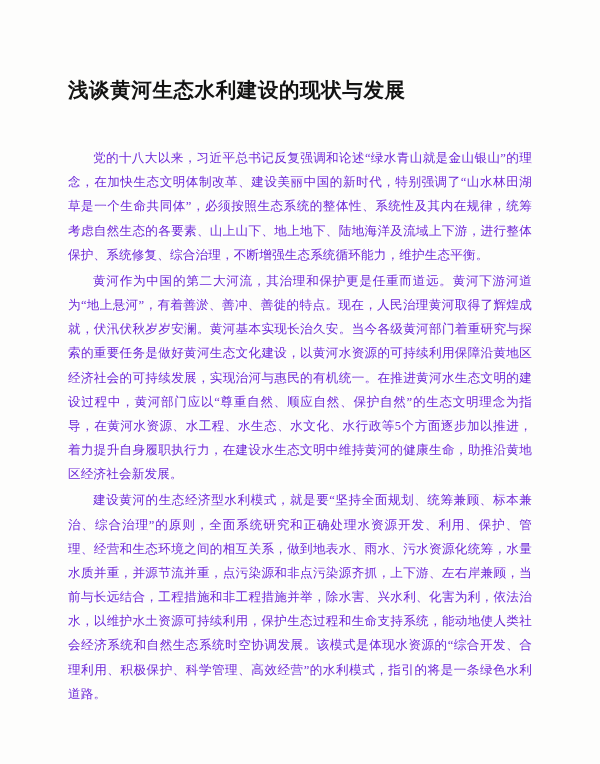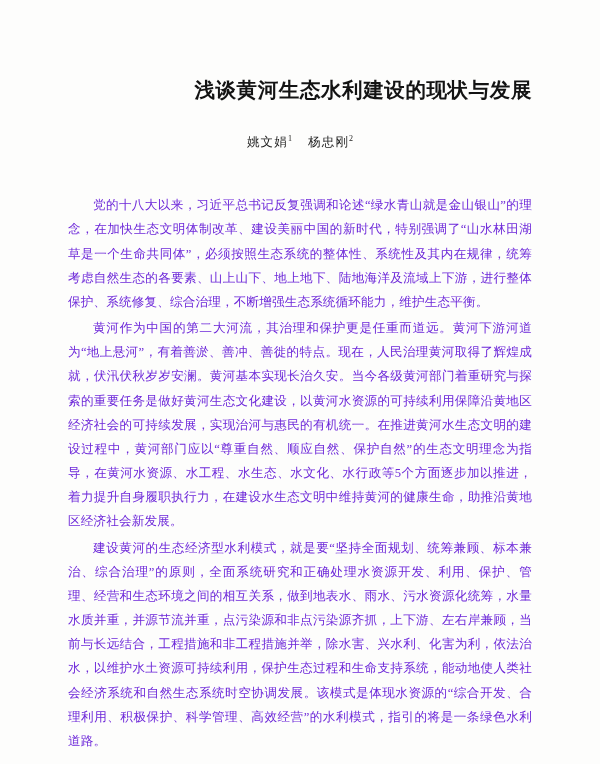--- a/index.html
+++ b/index.html
@@ -18,21 +18,21 @@
     position: relative;
     width: 600px;
     height: 764px;
     background: #fdfdfc;
     box-sizing: border-box;
     padding: 0 68px;
   }
   .title {
     margin: 0;
     padding-top: 76px;
-    text-align: right;
+    text-align: left;
     font-size: 20.5px;
     font-weight: bold;
     letter-spacing: 0.6px;
     color: #131313;
     font-family: "Liberation Serif", serif;
   }
   .authors {
     margin-top: 30px;
     text-align: center;
     font-size: 12.5px;
@@ -74,23 +74,20 @@
   }
   .para:last-child { margin-bottom: 0; }
 </style>
 </head>
 <body>
 
 <div class="page">
 
   <h1 class="title">浅谈黄河生态水利建设的现状与发展</h1>
 
-  <div class="authors">
-    <span>姚文娟</span><span class="sup">1</span><span class="gap"></span><span>杨忠刚</span><span class="sup">2</span>
-  </div>
 
 
   <div class="body-text">
     <p class="para">党的十八大以来，习近平总书记反复强调和论述“绿水青山就是金山银山”的理念，在加快生态文明体制改革、建设美丽中国的新时代，特别强调了“山水林田湖草是一个生命共同体”，必须按照生态系统的整体性、系统性及其内在规律，统筹考虑自然生态的各要素、山上山下、地上地下、陆地海洋及流域上下游，进行整体保护、系统修复、综合治理，不断增强生态系统循环能力，维护生态平衡。</p>
     <p class="para">黄河作为中国的第二大河流，其治理和保护更是任重而道远。黄河下游河道为“地上悬河”，有着善淤、善冲、善徙的特点。现在，人民治理黄河取得了辉煌成就，伏汛伏秋岁岁安澜。黄河基本实现长治久安。当今各级黄河部门着重研究与探索的重要任务是做好黄河生态文化建设，以黄河水资源的可持续利用保障沿黄地区经济社会的可持续发展，实现治河与惠民的有机统一。在推进黄河水生态文明的建设过程中，黄河部门应以“尊重自然、顺应自然、保护自然”的生态文明理念为指导，在黄河水资源、水工程、水生态、水文化、水行政等5个方面逐步加以推进，着力提升自身履职执行力，在建设水生态文明中维持黄河的健康生命，助推沿黄地区经济社会新发展。</p>
     <p class="para">建设黄河的生态经济型水利模式，就是要“坚持全面规划、统筹兼顾、标本兼治、综合治理”的原则，全面系统研究和正确处理水资源开发、利用、保护、管理、经营和生态环境之间的相互关系，做到地表水、雨水、污水资源化统筹，水量水质并重，并源节流并重，点污染源和非点污染源齐抓，上下游、左右岸兼顾，当前与长远结合，工程措施和非工程措施并举，除水害、兴水利、化害为利，依法治水，以维护水土资源可持续利用，保护生态过程和生命支持系统，能动地使人类社会经济系统和自然生态系统时空协调发展。该模式是体现水资源的“综合开发、合理利用、积极保护、科学管理、高效经营”的水利模式，指引的将是一条绿色水利道路。</p>
   </div>
 
 </div>
 

